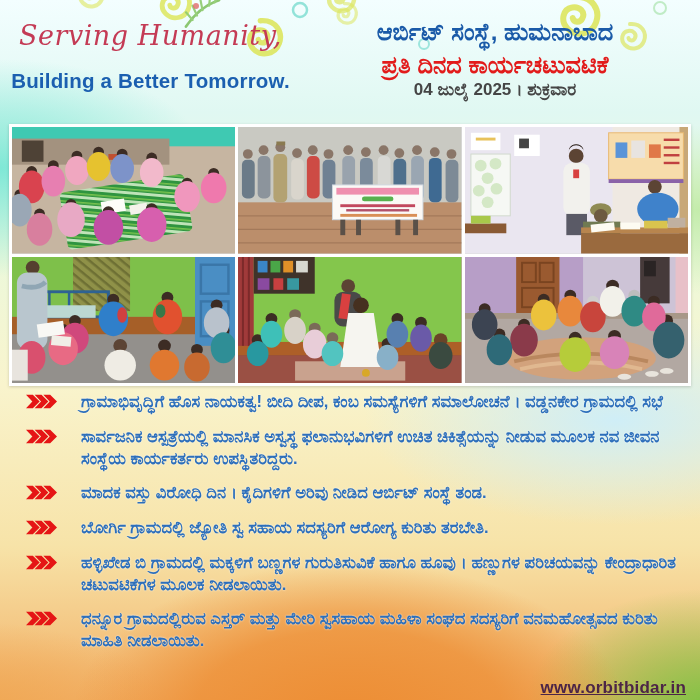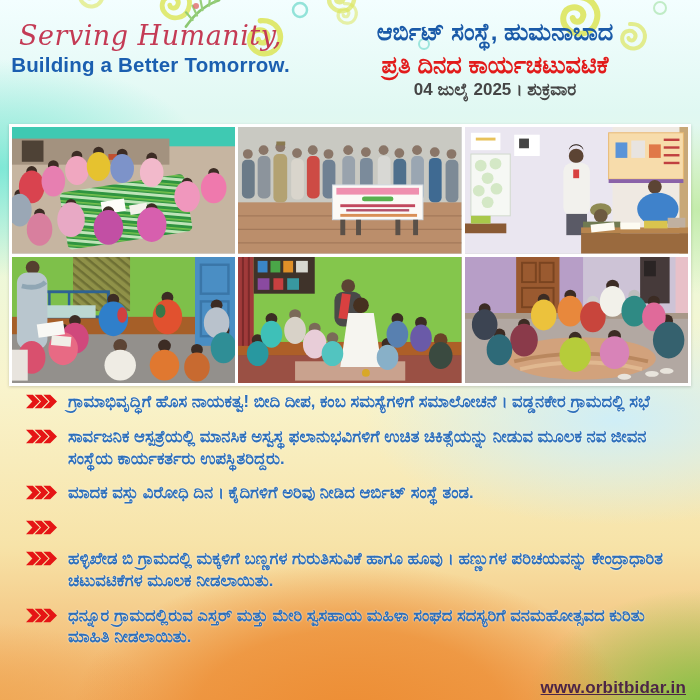--- a/index.html
+++ b/index.html
@@ -11,35 +11,35 @@
       radial-gradient(40% 26% at 101% 101%, #7cc444 0%, rgba(124,196,68,0) 65%),
       radial-gradient(42% 20% at -2% 101%, #f0a855 0%, rgba(240,168,85,0) 60%),
       radial-gradient(50% 26% at 0% 24%, #7fe8d6 0%, rgba(127,232,214,0) 60%),
       radial-gradient(45% 22% at 100% 30%, #c4ecab 0%, rgba(196,236,171,0) 55%),
       radial-gradient(60% 25% at 88% 60%, #cfeef7 0%, rgba(207,238,247,0) 60%),
       linear-gradient(180deg, #f3feff 0%, #e0f8f2 16%, #edf8da 38%, #f9f4cd 55%, #f7e3a8 78%, #f2b066 100%);
   }
   .deco{position:absolute;left:0;top:0;width:700px;height:118px;pointer-events:none;}
   .tagline{position:absolute;left:8px;top:20px;width:285px;text-align:center;line-height:1.15;}
   .tagline .l1{font-family:"DejaVu Serif",serif;font-style:italic;font-weight:normal;font-size:27px;letter-spacing:.5px;}
-  .tagline .l2{font-weight:bold;font-size:20.5px;letter-spacing:.2px;margin-top:2px;}
+  .tagline .l2{font-weight:bold;font-size:20.5px;letter-spacing:.2px;margin-top:18px;}
   .ktitle{position:absolute;left:300px;top:18px;width:390px;text-align:center;line-height:1.2;}
   .ktitle .t1{font-weight:bold;font-size:24px;}
   .ktitle .t2{font-weight:bold;font-size:24px;margin-top:4px;}
   .ktitle .t3{font-weight:bold;font-size:17px;margin-top:0;}
   .grid{
     position:absolute;left:9px;top:124px;width:682px;height:262px;
     background:#ffffff;padding:3px;box-sizing:border-box;
     display:grid;grid-template-columns:repeat(3,1fr);grid-template-rows:1fr 1fr;gap:3px;
     box-shadow:0 1px 3px rgba(0,0,0,.18);
   }
   .ph{position:relative;overflow:hidden;background:#ddd;}
   .ph svg{display:block;width:100%;height:100%;}
   .bullets{position:absolute;left:26px;top:391px;width:652px;display:flex;flex-direction:column;gap:13px;}
-  .bullet{display:flex;align-items:flex-start;gap:11px;}
+  .bullet{display:flex;align-items:flex-start;gap:24px;}
   .chev{flex:0 0 auto;width:31px;height:15px;margin-top:3px;}
   .btext{font-weight:bold;font-size:16.5px;line-height:1.32;text-shadow:0 0 2px rgba(255,255,255,.9);}
   .site{position:absolute;right:14px;bottom:2px;font-weight:bold;font-size:17px;text-decoration:underline;letter-spacing:.2px;}
 </style>
 </head>
 <body>
 
 <div class="poster">
 
   <svg class="deco" viewBox="0 0 700 118">
@@ -425,20 +425,21 @@
       <div class="btext" style="color:#2d6fbb">ಮಾದಕ ವಸ್ತು ವಿರೋಧಿ ದಿನ । ಕೈದಿಗಳಿಗೆ ಅರಿವು ನೀಡಿದ ಆರ್ಬಿಟ್ ಸಂಸ್ಥೆ ತಂಡ.</div>
     </div>
     <div class="bullet">
       <svg class="chev" viewBox="0 0 34 15">
           <g fill="#e51515">
             <path d="M0 0 h7.5 L15 7.5 L7.5 15 H0 L7 7.5 Z"></path>
             <path d="M0 0 h7.5 L15 7.5 L7.5 15 H0 L7 7.5 Z" transform="translate(9.5,0)"></path>
             <path d="M0 0 h7.5 L15 7.5 L7.5 15 H0 L7 7.5 Z" transform="translate(19,0)"></path>
           </g>
         </svg>
+      <div class="btext" style="color:#2d6fbb">ಬೋರ್ಗಿ ಗ್ರಾಮದಲ್ಲಿ ಜ್ಯೋತಿ ಸ್ವ ಸಹಾಯ ಸದಸ್ಯರಿಗೆ ಆರೋಗ್ಯ ಕುರಿತು ತರಬೇತಿ.</div>
     </div>
     <div class="bullet">
       <svg class="chev" viewBox="0 0 34 15">
           <g fill="#e51515">
             <path d="M0 0 h7.5 L15 7.5 L7.5 15 H0 L7 7.5 Z"></path>
             <path d="M0 0 h7.5 L15 7.5 L7.5 15 H0 L7 7.5 Z" transform="translate(9.5,0)"></path>
             <path d="M0 0 h7.5 L15 7.5 L7.5 15 H0 L7 7.5 Z" transform="translate(19,0)"></path>
           </g>
         </svg>
       <div class="btext" style="color:#2d6fbb">ಹಳ್ಳಿಖೇಡ ಬಿ ಗ್ರಾಮದಲ್ಲಿ ಮಕ್ಕಳಿಗೆ ಬಣ್ಣಗಳ ಗುರುತಿಸುವಿಕೆ ಹಾಗೂ ಹೂವು । ಹಣ್ಣುಗಳ ಪರಿಚಯವನ್ನು ಕೇಂದ್ರಾಧಾರಿತ ಚಟುವಟಿಕೆಗಳ ಮೂಲಕ ನೀಡಲಾಯಿತು.</div>

